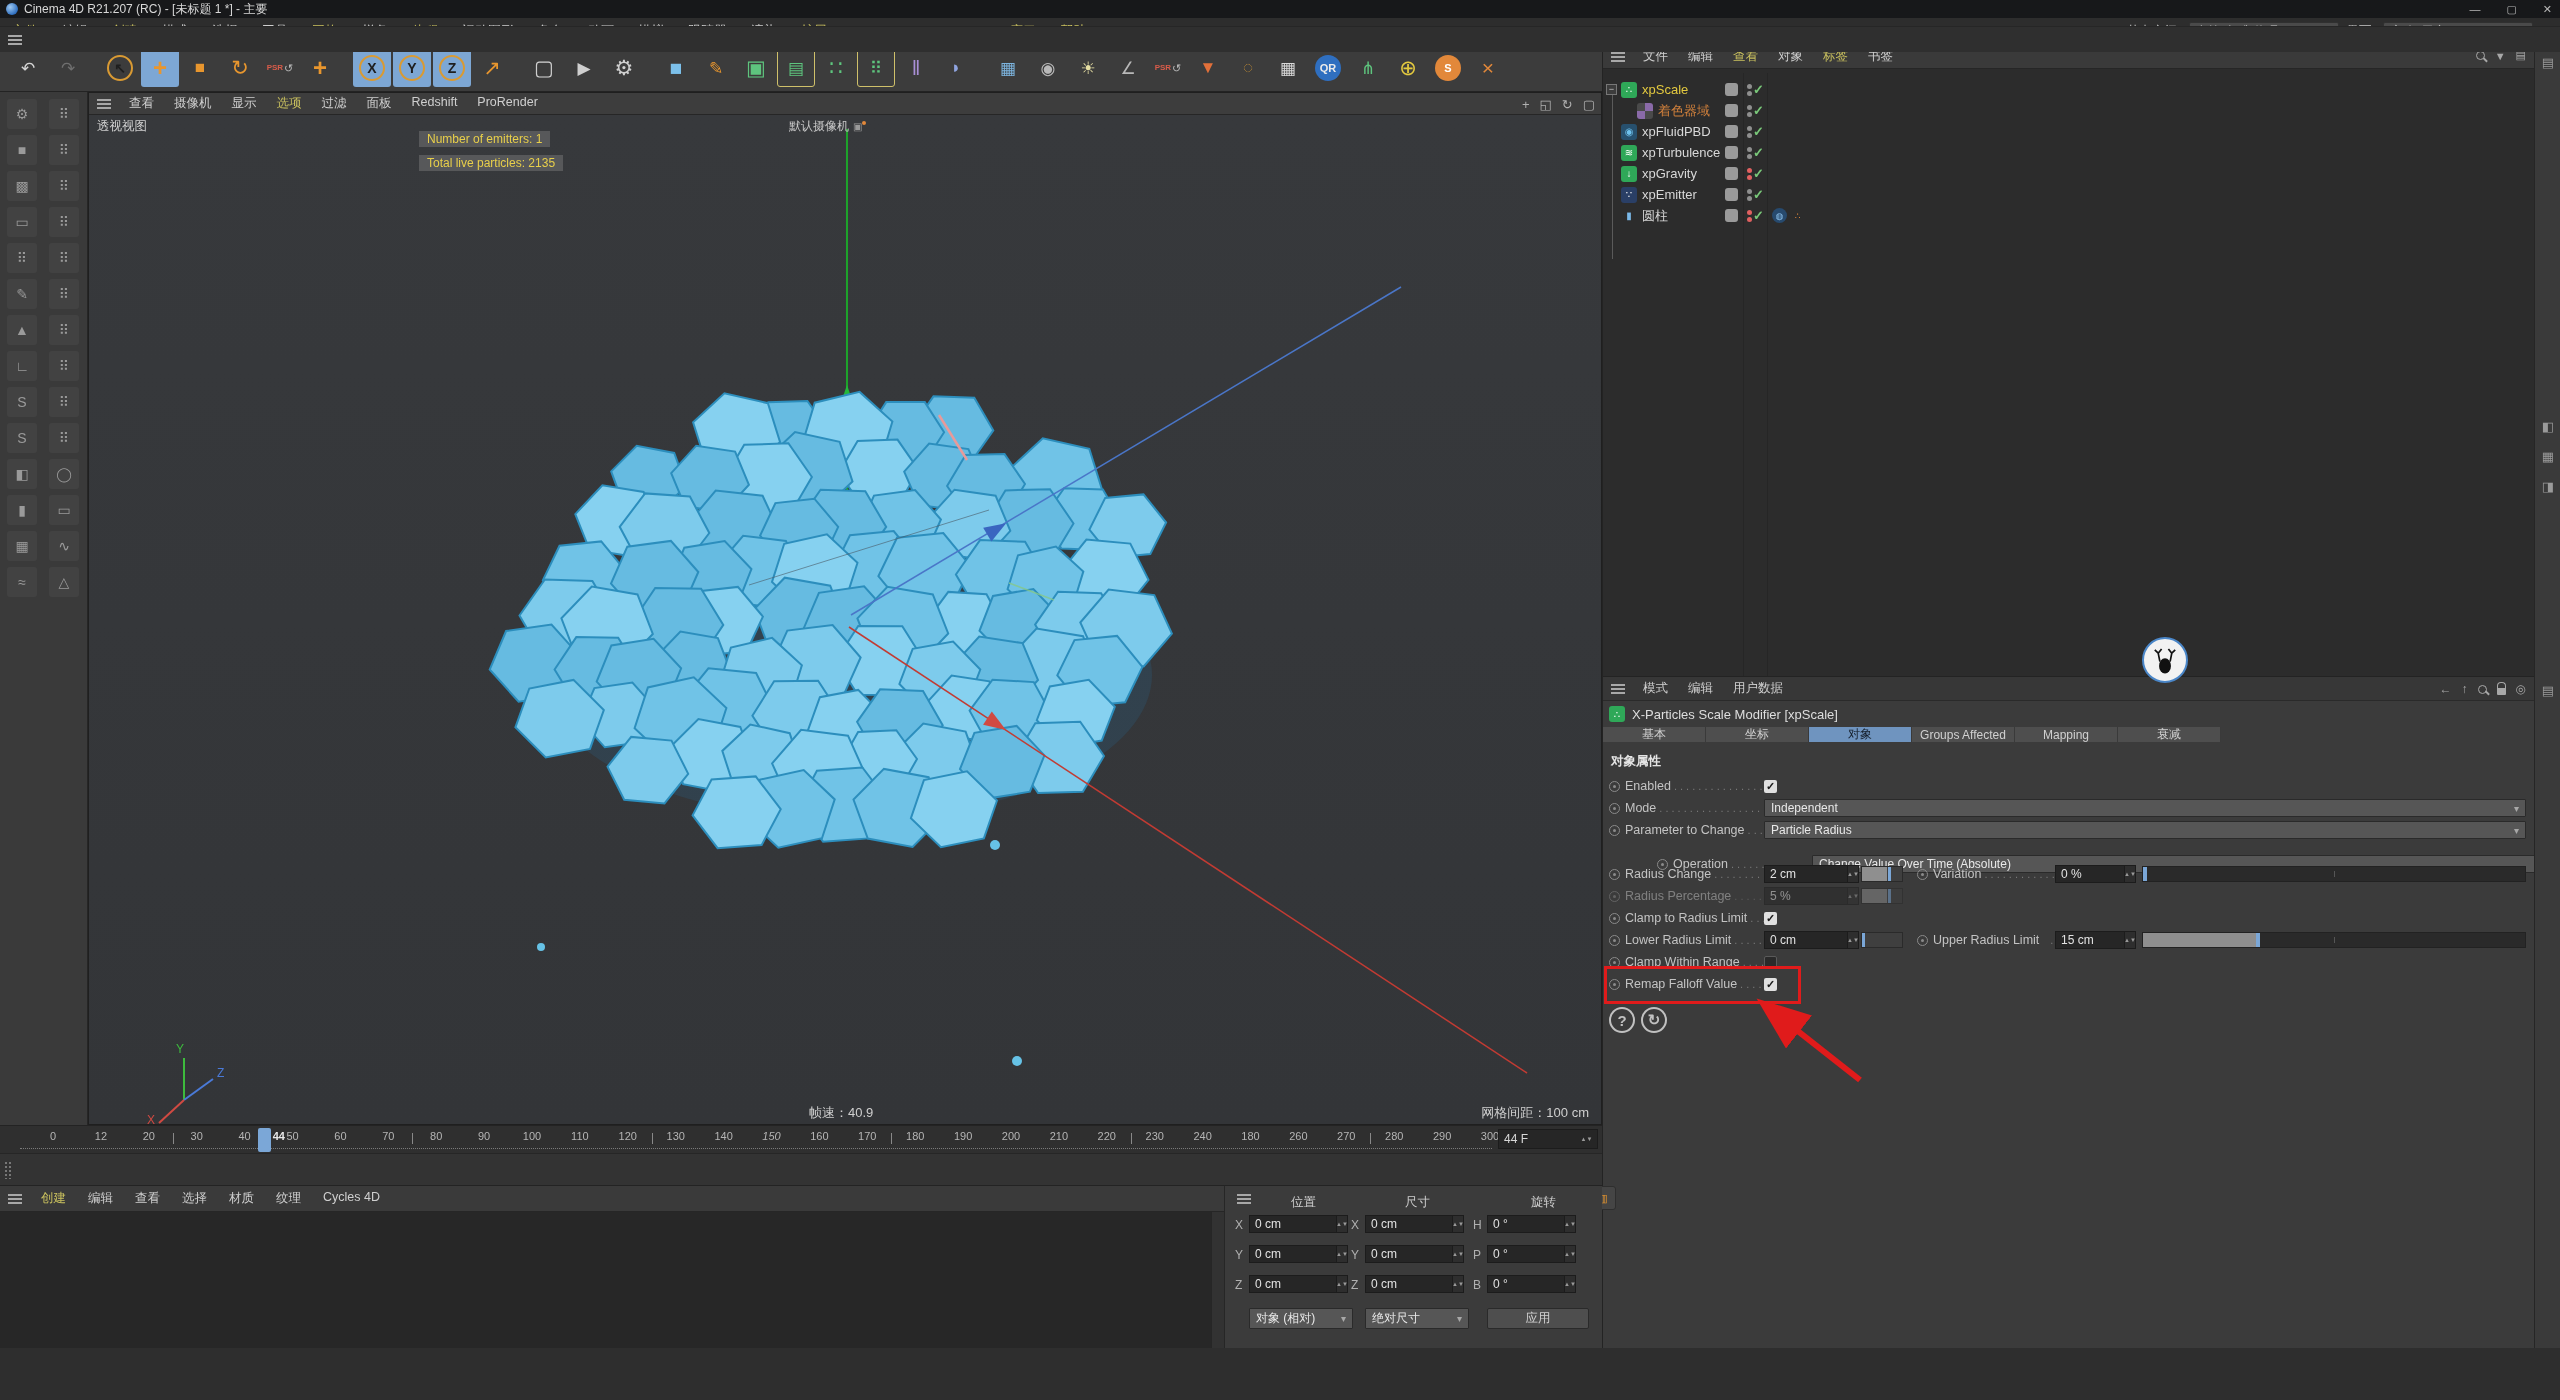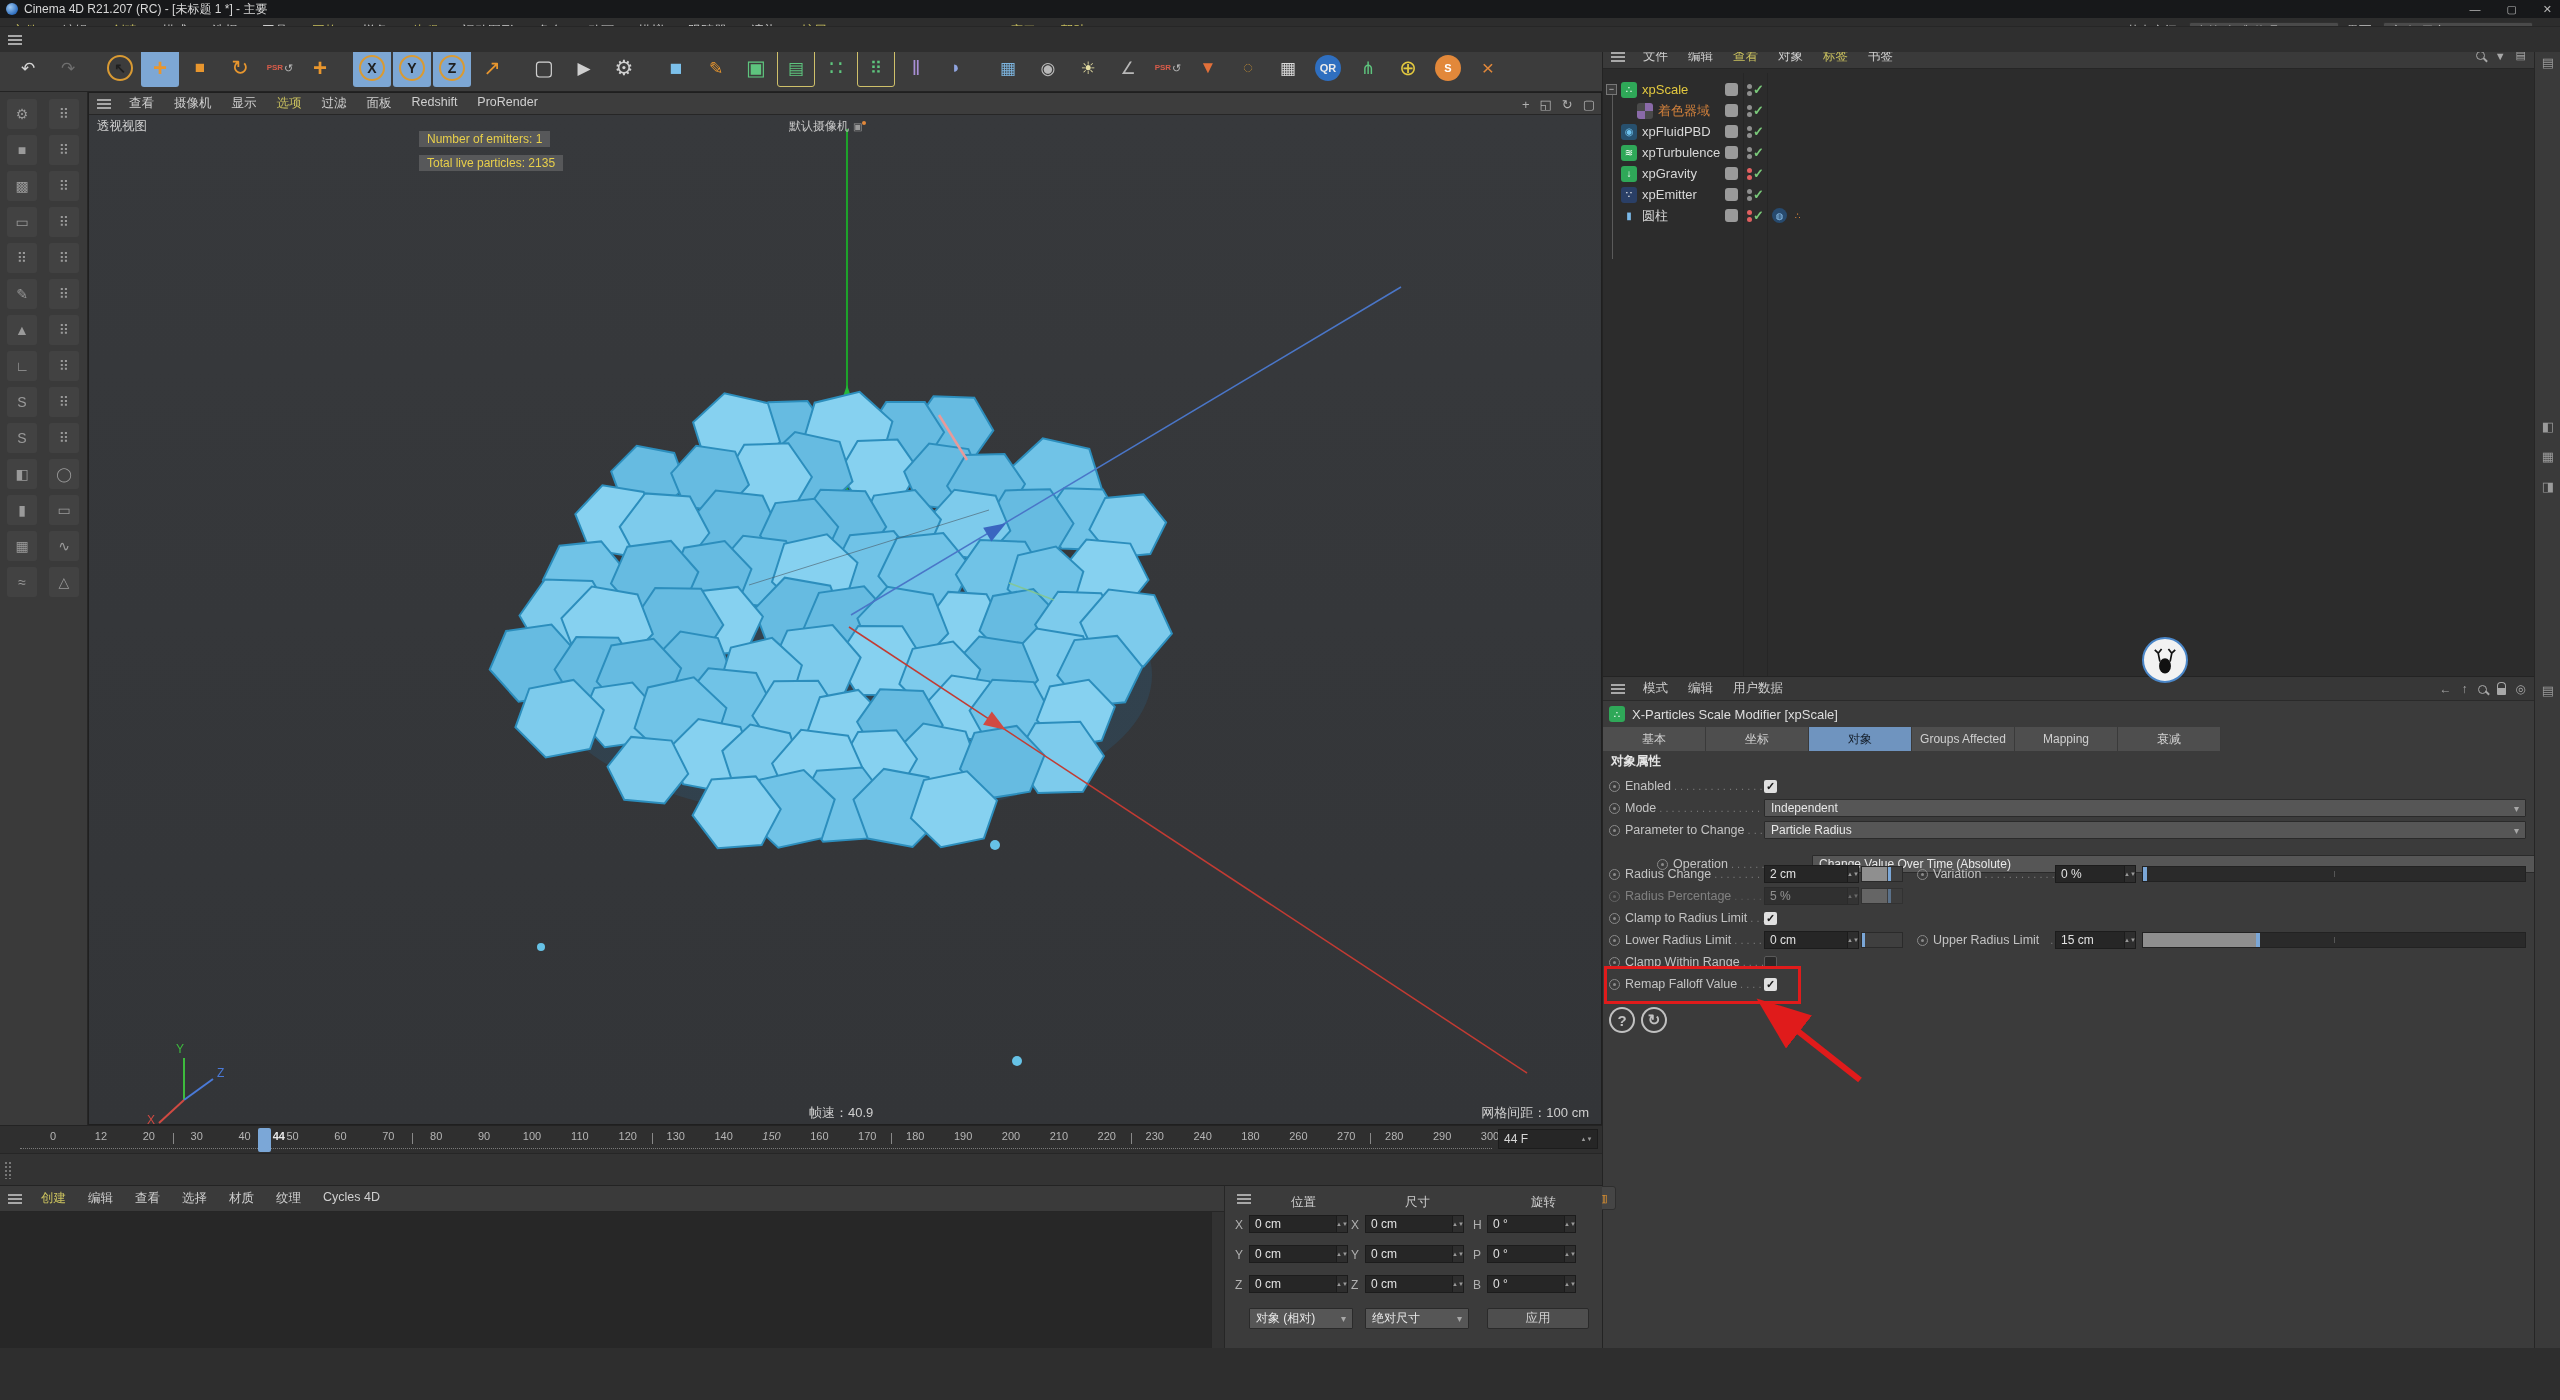--- a/index.html
+++ b/index.html
@@ -50,21 +50,21 @@
   .om-sq { position:absolute; left:122px; width:13px; height:13px; border-radius:3px; background:#9a9a9a; }
   .om-dots { position:absolute; left:144px; display:flex; flex-direction:column; gap:2px; }
   .om-dots i { width:5px; height:5px; border-radius:50%; display:block; }
   .om-chk { position:absolute; left:150px; color:#79c879; font-size:13px; font-weight:bold; }
   .tag { width:15px; height:15px; border-radius:50%; margin-left:3px; display:flex; align-items:center; justify-content:center; font-size:9px; }
   #am { left:1602px; top:676px; width:932px; height:672px; background:#3b3b3b; border-left:1px solid #232323; border-top:1px solid #232323; }
   #am-menu { height:24px; background:#373737; display:flex; align-items:center; border-bottom:1px solid #2a2a2a; }
   #am-menu .menu-item { font-size:12.5px; padding:0 10px; }
   #am-right-icons { position:absolute; right:8px; top:5px; display:flex; gap:10px; align-items:center; color:#a8a8a8; font-size:12px; }
   #am-title { height:26px; display:flex; align-items:center; gap:7px; padding-left:6px; font-size:13px; color:#dedede; }
-  #am-tabs { height:24px; display:flex; }
+  #am-tabs { height:15px; display:flex; }
   .am-tab { width:103px; background:#4e4e4e; border-right:1px solid #3a3a3a; color:#d0d0d0; font-size:12px; display:flex; align-items:center; justify-content:center; }
   .am-tab.sel { background:#6f94bf; color:#141e2a; }
   #am-section { position:absolute; left:8px; top:76px; font-size:12.5px; font-weight:bold; color:#e4e4e4; }
   .arow { position:absolute; left:0; width:100%; height:22px; display:flex; align-items:center; }
   .knob { width:11px; height:11px; border:1px solid #8a8a8a; border-radius:50%; margin-left:6px; position:relative; flex:none; }
   .knob::after { content:""; position:absolute; left:3px; top:3px; width:3px; height:3px; border-radius:50%; background:#8a8a8a; }
   .lblzone { width:139px; display:flex; align-items:baseline; overflow:hidden; margin-left:5px; flex:none; }
   .alab { font-size:12.5px; color:#c3c3c3; white-space:nowrap; }
   .ldr { flex:1; overflow:hidden; white-space:nowrap; color:#787878; font-size:11px; margin-left:3px; }
   .ldr::after { content:". . . . . . . . . . . . . . . . . . . ."; }

